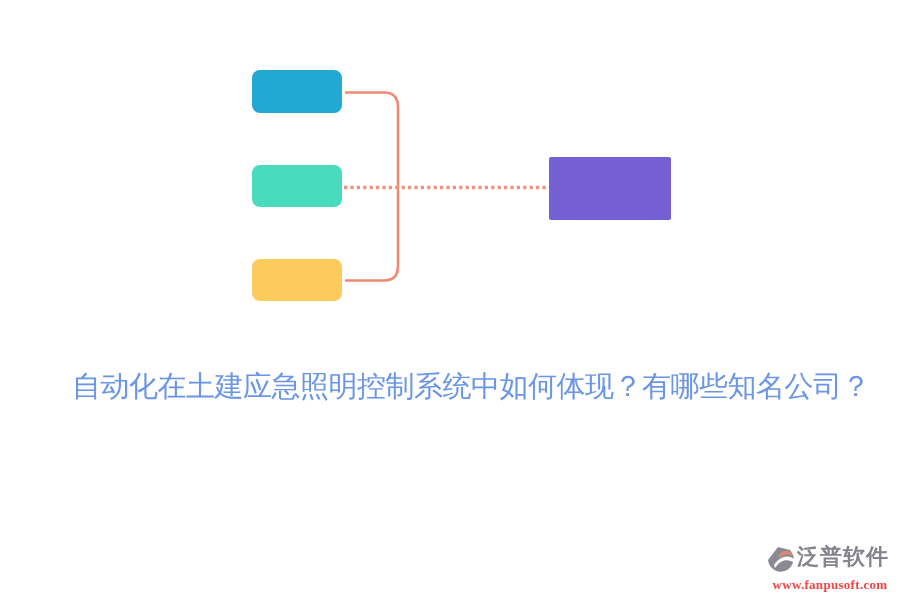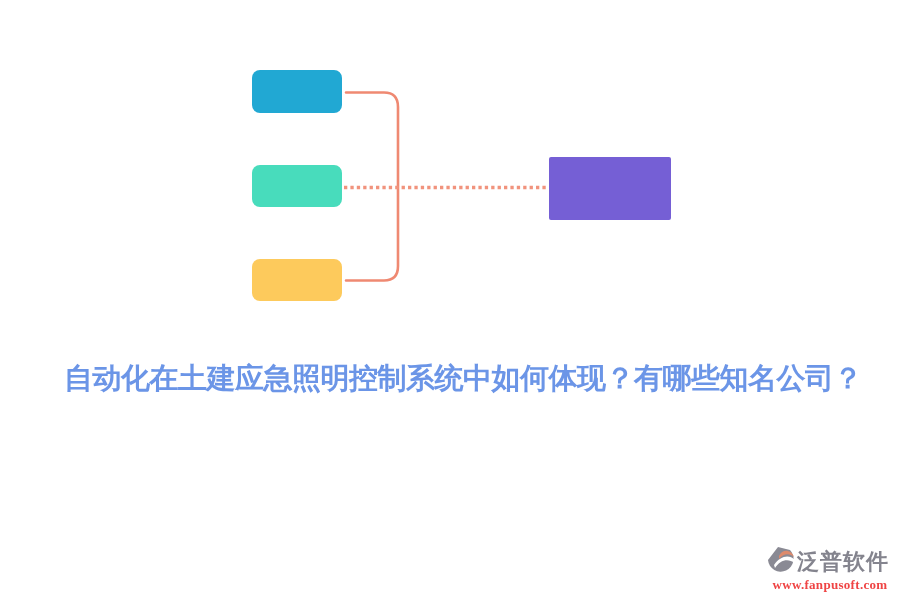--- a/index.html
+++ b/index.html
@@ -19,37 +19,36 @@
   }
   .diagram-svg {
     position: absolute;
     left: 0;
     top: 0;
   }
   .headline {
     position: absolute;
     left: 60px;
     top: 355px;
-    margin: 4px;
+    margin: 12px;
     font-family: "Liberation Serif", "DejaVu Serif", serif;
-    font-weight: bold;
+    font-weight: normal;
     font-size: 29px;
     letter-spacing: -0.5px;
     white-space: nowrap;
     color: #6B95E7;
   }
   .watermark {
     position: absolute;
     left: 767px;
     top: 546px;
     width: 126px;
   }
   .wm-row {
     display: flex;
-    align-items: center;
   }
   .wm-logo {
     width: 28px;
     height: 32px;
     flex: 0 0 auto;
   }
   .wm-brand {
     font-family: "Liberation Serif", "DejaVu Serif", serif;
     font-weight: bold;
     font-size: 22px;

